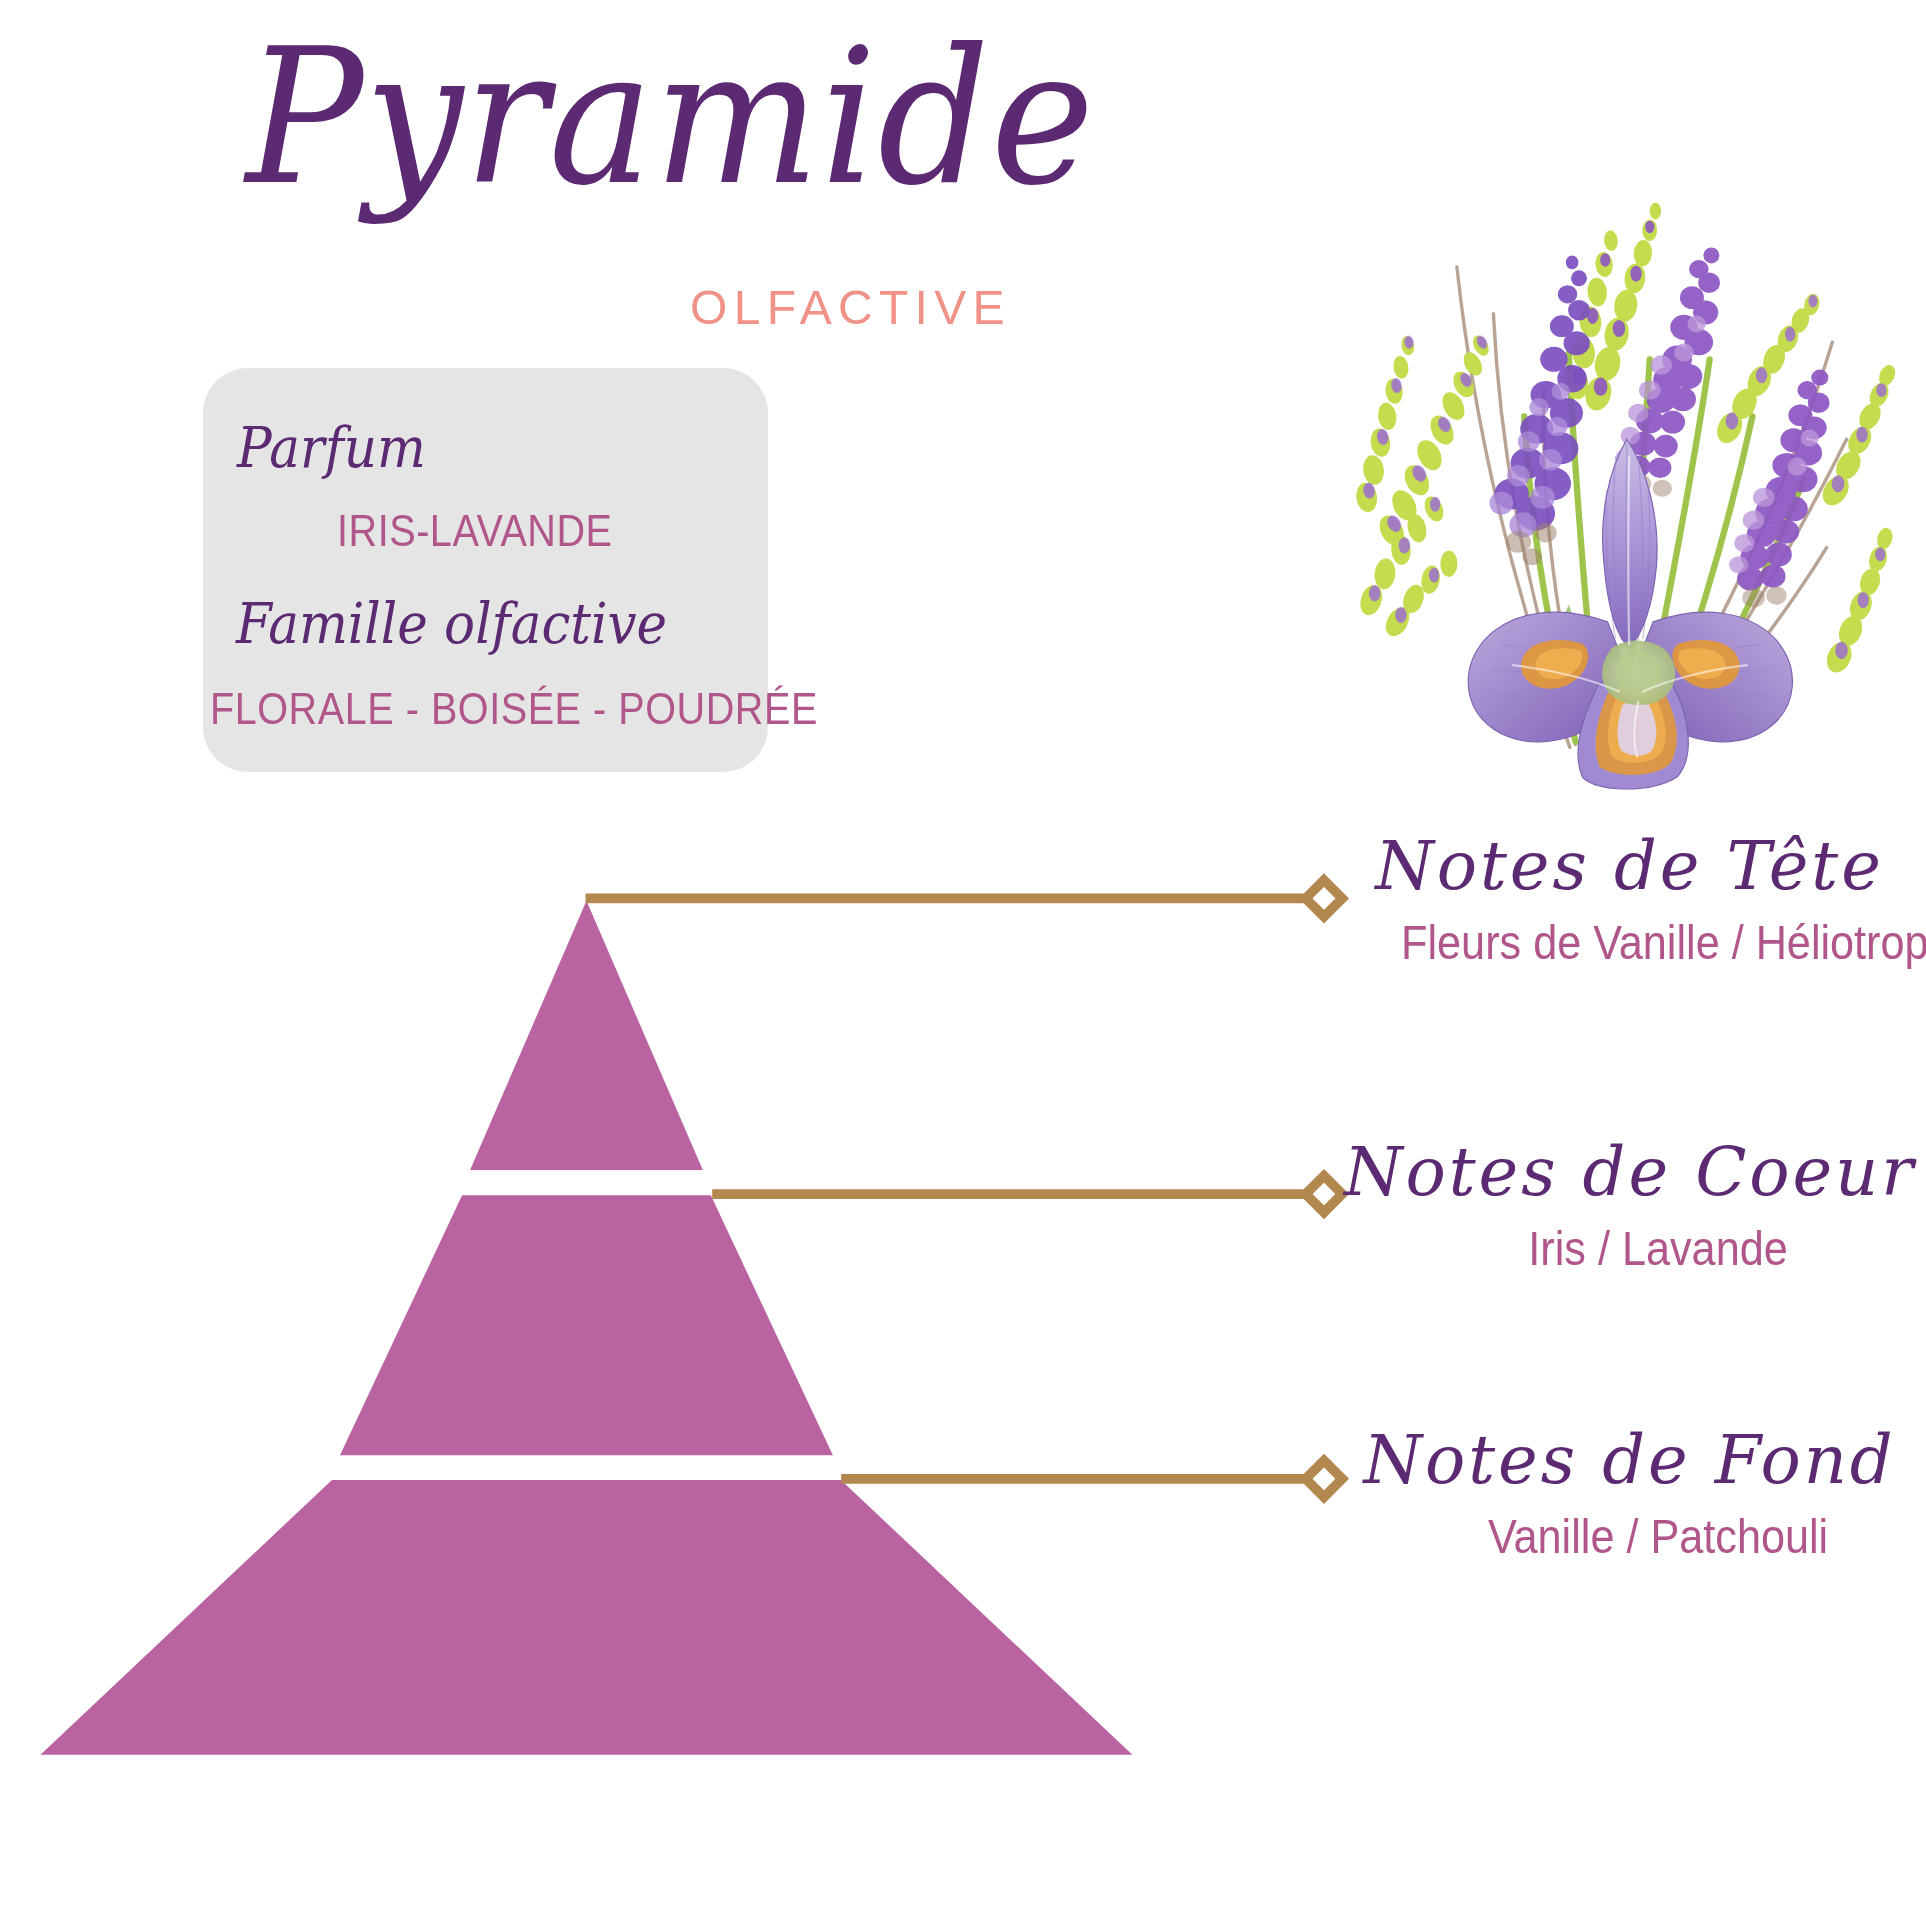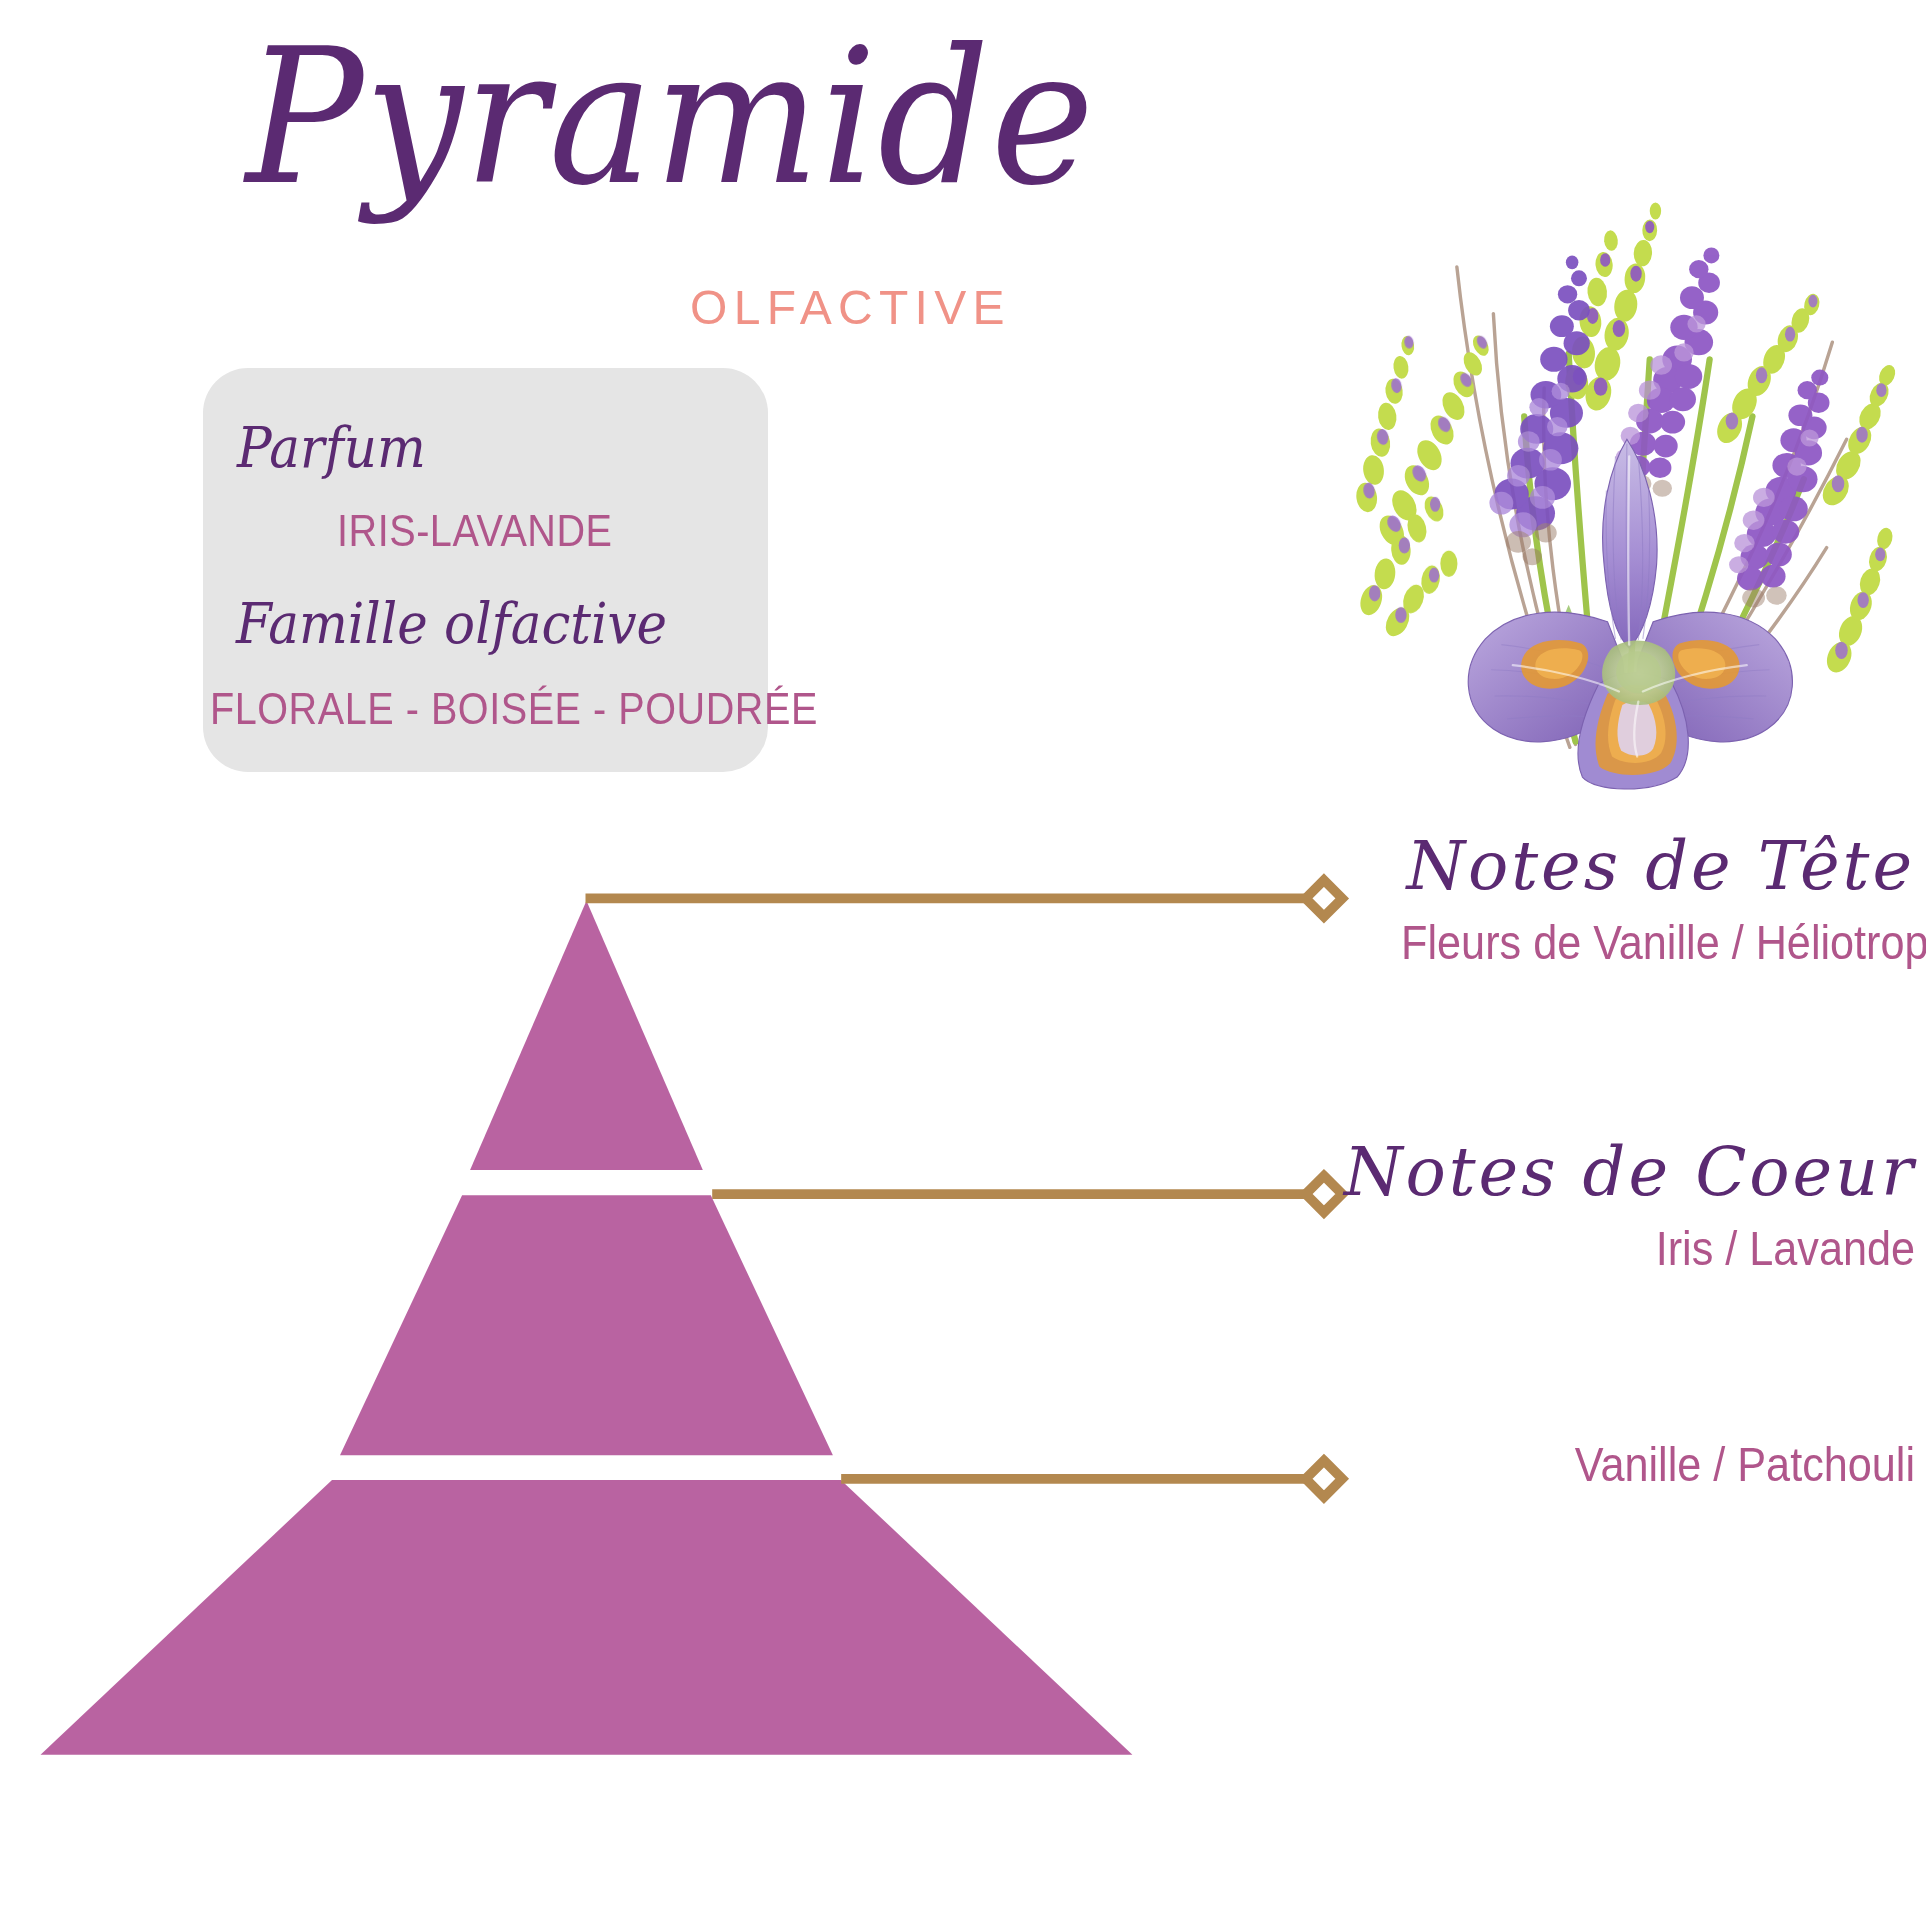--- a/index.html
+++ b/index.html
@@ -124,21 +124,21 @@
     width: 1381px;
     height: 942px;
     pointer-events: none;
   }
   #connectors svg { width: 100%; height: 100%; display: block; overflow: visible; }
 
   
   .note-block {
     position: absolute;
     width: 571px;
-    text-align: right;
+    text-align: center;
   }
 
   .note-title {
     font-family: "DejaVu Serif", serif;
     font-style: italic;
     font-weight: 400;
     font-size: 67px;
     line-height: 1.08;
     letter-spacing: 2.9px;
     color: #5B2A72;
@@ -529,15 +529,16 @@
   <span class="note-title">Notes de Tête</span>
   <span class="note-detail">Fleurs de Vanille / Héliotrope</span>
 </div>
 
 <div class="note-block" id="note-heart">
   <span class="note-title">Notes de Coeur</span>
   <span class="note-detail">Iris / Lavande</span>
 </div>
 
 <div class="note-block" id="note-base">
+  <span class="note-title">Notes de Fond</span>
   <span class="note-detail">Vanille / Patchouli</span>
 </div>
 
 
 </body></html>

